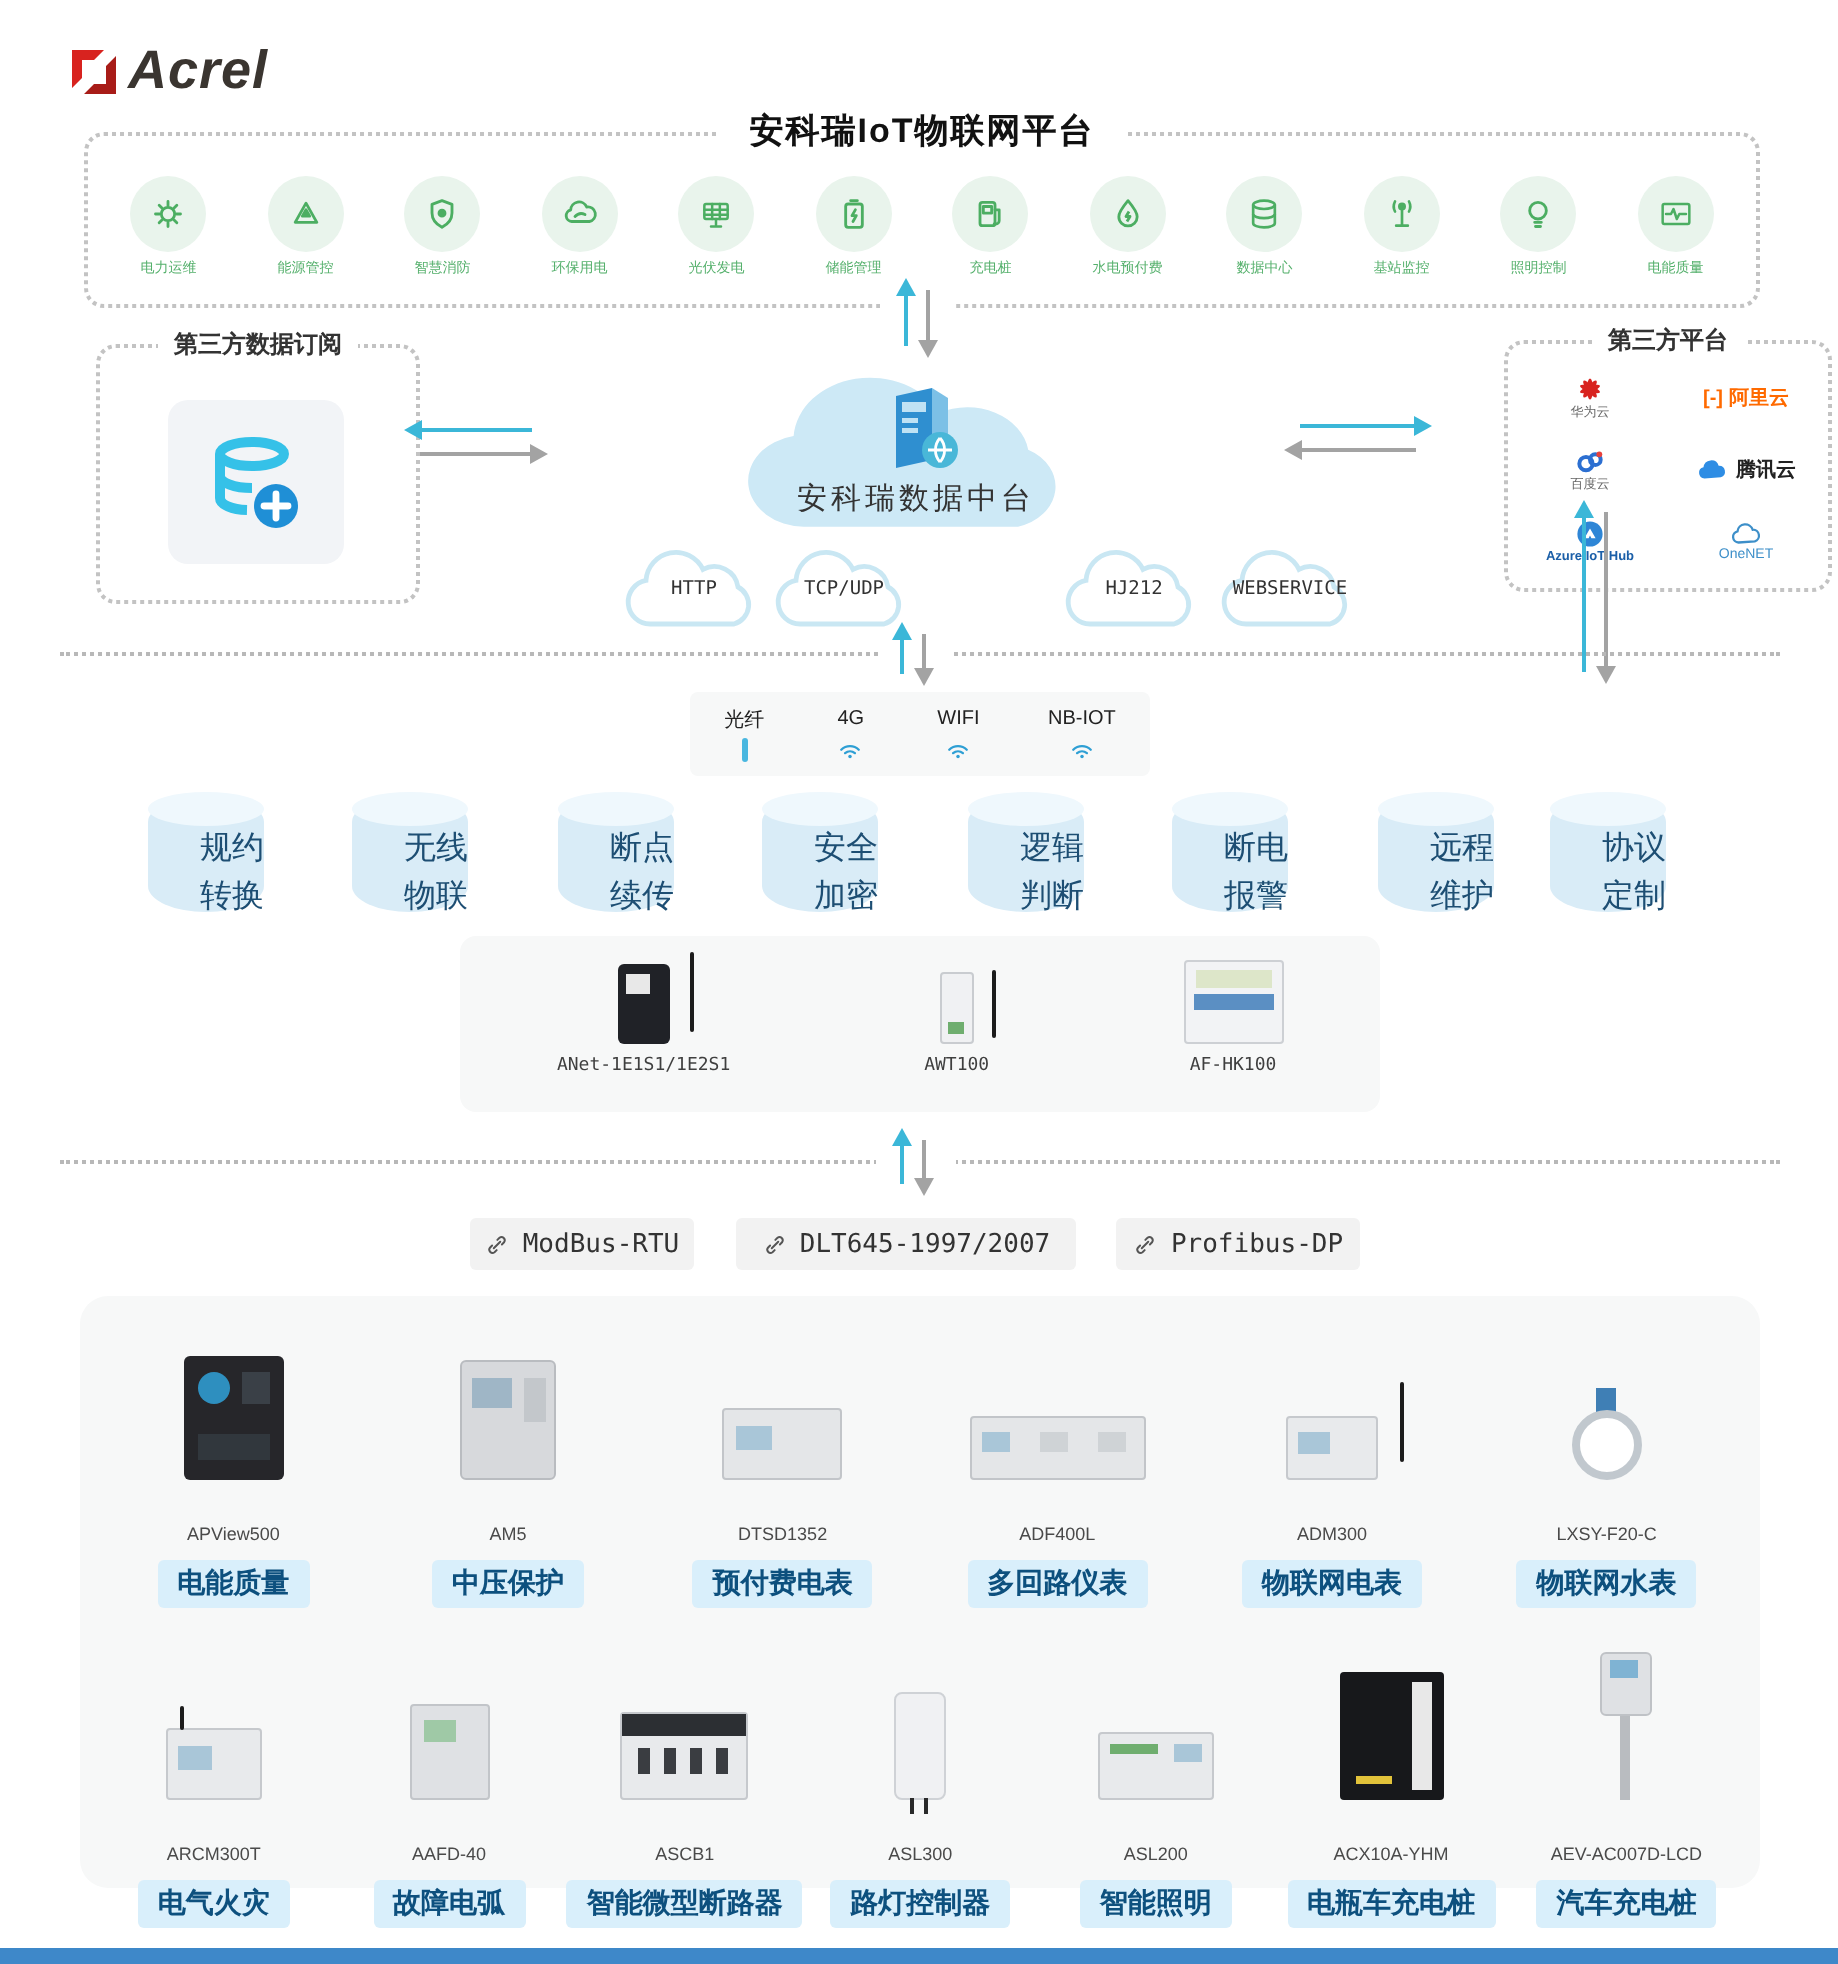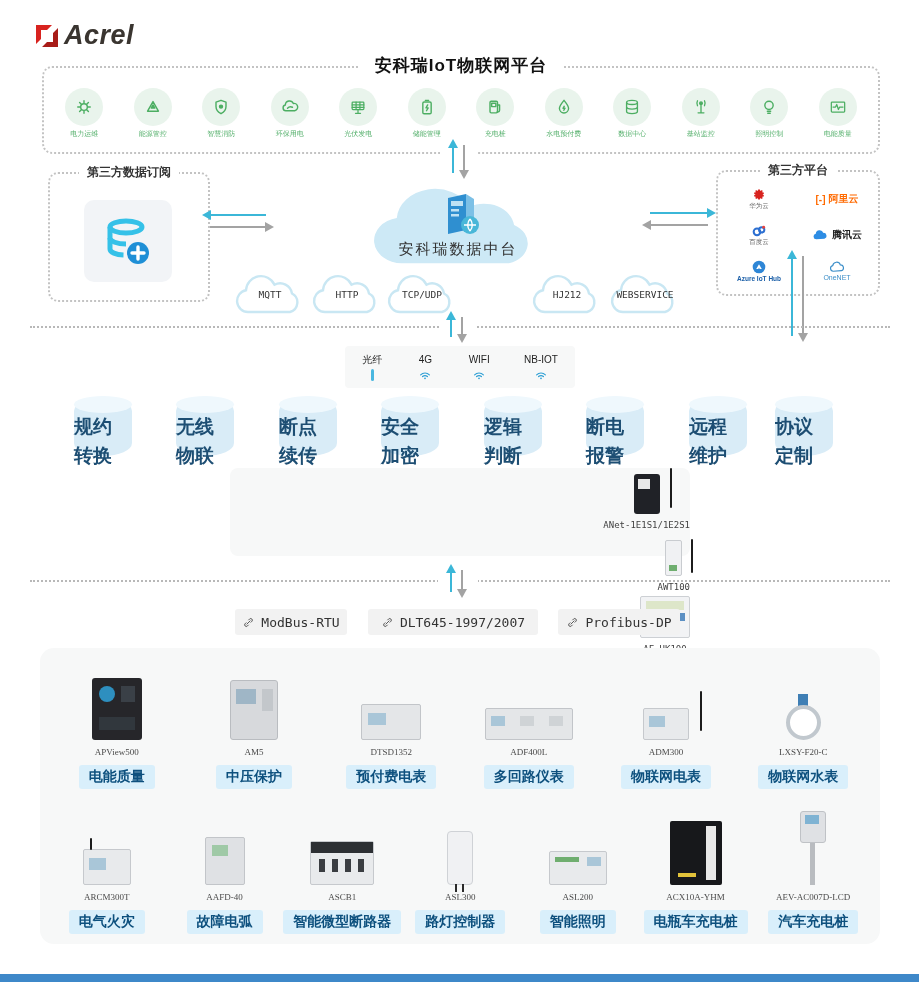--- a/index.html
+++ b/index.html
@@ -71,43 +71,43 @@
   .conn-box{left:345px;top:346px;width:230px;height:42px;background:#f7f8f8;border-radius:4px;
             display:flex;justify-content:space-around;align-items:center;}
   .conn-item{display:flex;flex-direction:column;align-items:center;gap:2px;}
   .conn-label{font-size:10px;color:#222;}
   .fiber-bar{width:3px;height:12px;border-radius:2px;background:#49b7e0;}
   .wifi-ic{width:18px;height:14px;color:#2e9fd4;}
 
   
   .cyl{width:58px;height:58px;background:#d9ecf7;border-radius:29px/13px;top:398px;}
   .cyl::before{content:"";position:absolute;left:0;top:-2px;width:58px;height:17px;border-radius:50%;background:#eff8fd;}
-  .cyl-label{position:absolute;left:0;right:0;top:15px;text-align:left;font-size:19px;font-weight:bold;
+  .cyl-label{position:absolute;left:0;right:0;top:15px;text-align:right;font-size:16px;font-weight:normal;
              color:#1d4e73;white-space:pre-line;line-height:1.5;}
 
   
   .gw-panel{left:230px;top:468px;width:460px;height:88px;background:#f7f8f8;border-radius:8px;
-            display:flex;justify-content:space-around;align-items:flex-end;padding-bottom:10px;box-sizing:border-box;flex-direction:column;}
+            display:flex;justify-content:space-around;align-items:center;padding-bottom:10px;box-sizing:border-box;}
   .gw-cell{display:flex;flex-direction:column;align-items:center;}
   .gw-img{height:46px;display:flex;align-items:flex-end;justify-content:center;position:relative;}
   .gw-name{margin-top:6px;font-size:9px;color:#3f3f3f;font-family:"DejaVu Sans Mono",monospace;white-space:nowrap;}
 
   
   .tag{top:609px;height:26px;background:#f2f2f2;border-radius:3px;display:flex;align-items:center;
        justify-content:center;gap:6px;font-size:13px;color:#333;font-family:"DejaVu Sans Mono",monospace;}
   .tag svg{width:13px;height:13px;color:#555;}
 
   
   .prod-panel{left:40px;top:648px;width:840px;height:296px;background:#f7f8f8;border-radius:14px;}
   .p-row{display:flex;justify-content:space-around;align-items:flex-end;padding:0 8px;}
   .p-row1{margin-top:16px;}
   .p-row2{margin-top:20px;}
   .p-cell{display:flex;flex-direction:column;align-items:center;flex:1;}
   .p-img{height:76px;display:flex;align-items:flex-end;justify-content:center;position:relative;}
-  .p-model{margin-top:7px;font-size:9px;color:#4a4a4a;font-family:Liberation Serif, serif;white-space:nowrap;}
+  .p-model{margin-top:22px;font-size:9px;color:#4a4a4a;font-family:Liberation Sans, sans-serif;white-space:nowrap;}
   .chip{margin-top:8px;background:#d9effb;border-radius:3px;padding:3px 10px;font-size:14px;font-weight:bold;
         color:#0d507e;white-space:nowrap;}
 
   
   .dev{position:relative;display:inline-block;}
   .dev span{position:absolute;}
   .antenna{position:absolute;width:2px;background:#1c1c1c;border-radius:1px;}
   .dv-apview{width:50px;height:62px;background:#26262a;border-radius:3px;}
   .dv-apview .s1{left:7px;top:8px;width:16px;height:16px;border-radius:50%;background:#2e8fbf;}
   .dv-apview .s2{right:7px;top:8px;width:14px;height:16px;background:#3a4047;}
@@ -408,21 +408,21 @@
       <rect x="11" y="22" width="8" height="2.5" fill="#bfe2f4"></rect>
       <circle cx="30" cy="33" r="9" fill="#49b7d8"></circle>
       <path d="M24 33h12M30 27a9 9 0 0 1 0 12M30 27a9 9 0 0 0 0 12" stroke="#fff" stroke-width="1.4" fill="none"></path>
     </svg>
     <div class="hub-label">安科瑞数据中台</div>
   </div>
 
   <div class="abs ar-h c-cyan head-r" style="left:650px;top:212px;width:58px;"></div>
   <div class="abs ar-h c-gray head-l" style="left:650px;top:224px;width:58px;"></div>
 
-  <div class="abs dashbox" style="left:716px;top:170px;width:160px;height:122px;">
+  <div class="abs dashbox" style="left:752px;top:170px;width:160px;height:122px;">
     <div class="boxtitle">第三方平台</div>
     <div class="vendor-grid">
       <div class="vendor">
         <svg width="18" height="13" viewBox="0 0 24 16">
             <g fill="#d8231f">
               <ellipse cx="12" cy="8" rx="2" ry="7"></ellipse>
               <ellipse cx="12" cy="8" rx="2" ry="7" transform="rotate(38 12 8)"></ellipse>
               <ellipse cx="12" cy="8" rx="2" ry="7" transform="rotate(-38 12 8)"></ellipse>
               <ellipse cx="12" cy="8" rx="2" ry="7" transform="rotate(72 12 8)"></ellipse>
               <ellipse cx="12" cy="8" rx="2" ry="7" transform="rotate(-72 12 8)"></ellipse>
@@ -462,26 +462,20 @@
             <path d="M6 14a4 4 0 0 1-.7-7.9A5.5 5.5 0 0 1 16 5a4.2 4.2 0 0 1 1.5 8.2z" fill="none" stroke="#3d8fc9" stroke-width="1.6"></path>
           </svg>
         <div class="onenet-label">OneNET</div>
       </div>
     </div>
   </div>
 
   <div class="abs ar-v c-cyan head-u" style="left:791px;top:258px;height:78px;"></div>
   <div class="abs ar-v c-gray head-d" style="left:802px;top:256px;height:78px;"></div>
 
-  <div class="abs pcloud" style="left:230px;">
-      <svg viewBox="0 0 80 50">
-        <use href="#sy-cloudshape" fill="#fff" stroke="#c9e7f3" stroke-width="2.4"></use>
-      </svg>
-      <div class="pcloud-label">MQTT</div>
-    </div>
   <div class="abs pcloud" style="left:382px;">
       <svg viewBox="0 0 80 50">
         <use href="#sy-cloudshape" fill="#fff" stroke="#c9e7f3" stroke-width="2.4"></use>
       </svg>
       <div class="pcloud-label">TCP/UDP</div>
     </div>
   <div class="abs pcloud" style="left:307px;">
       <svg viewBox="0 0 80 50">
         <use href="#sy-cloudshape" fill="#fff" stroke="#c9e7f3" stroke-width="2.4"></use>
       </svg>

